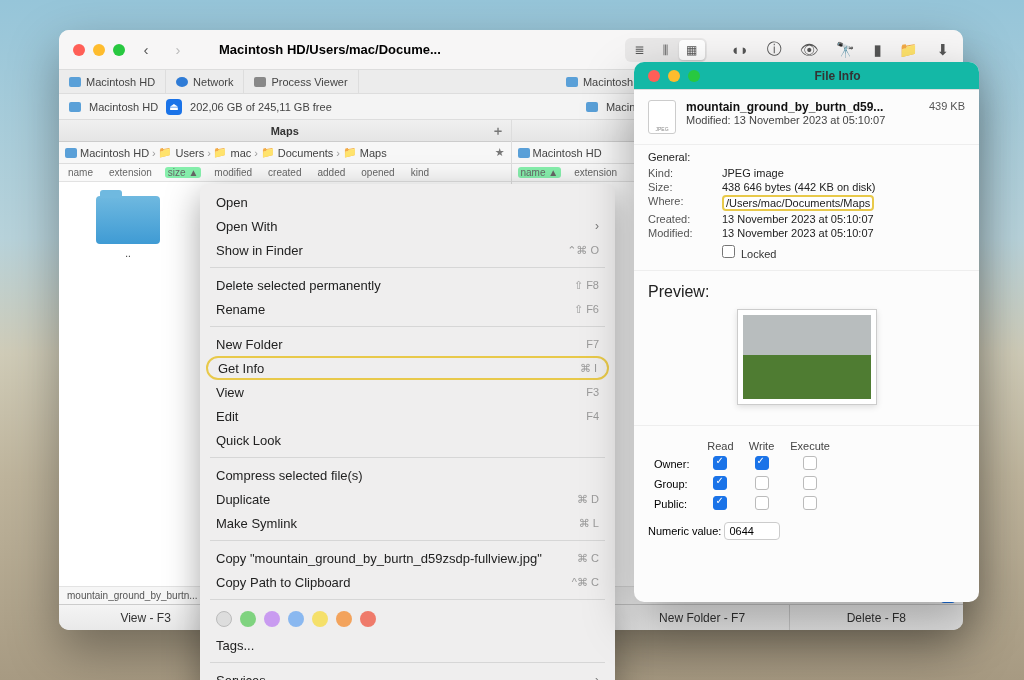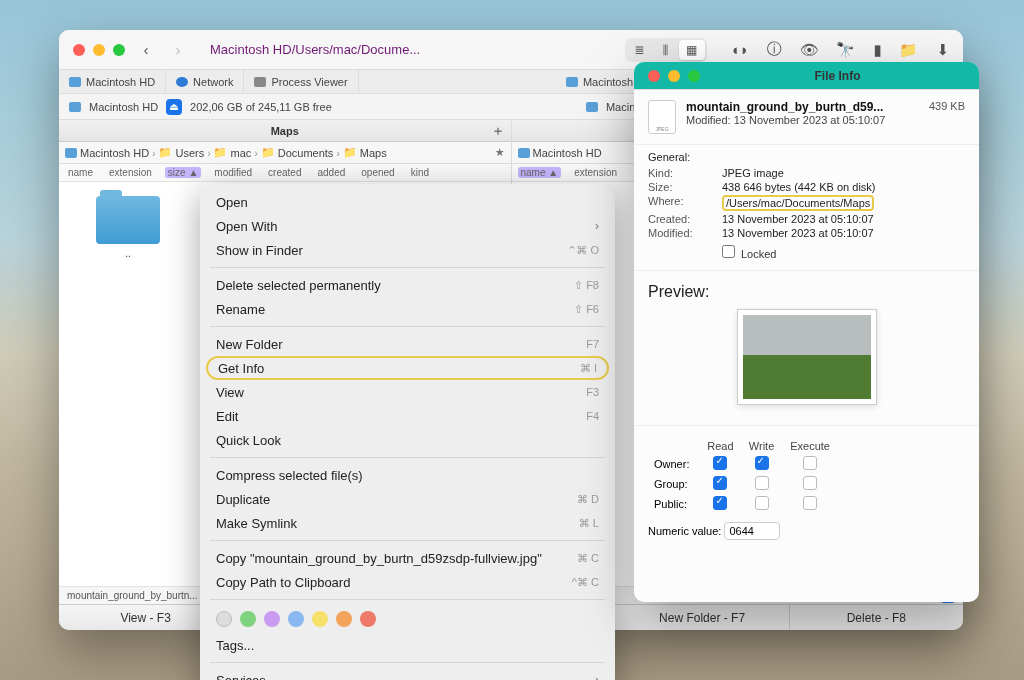--- a/index.html
+++ b/index.html
@@ -8,21 +8,21 @@
 .window { position:absolute; background:#f2f2f2; border-radius:10px; box-shadow:0 20px 50px rgba(0,0,0,.35); overflow:hidden; }
 
 
 #main { left:59px; top:30px; width:904px; height:600px; }
 
 .titlebar { height:40px; background:#f7f6f6; display:flex; align-items:center; padding:0 14px; gap:10px; border-bottom:1px solid #ddd; }
 .traffic { display:flex; gap:8px; }
 .dot { width:12px; height:12px; border-radius:50%; }
 .dot.r{background:#ff5f57}.dot.y{background:#febc2e}.dot.g{background:#28c840}
 .navbtn { width:22px; height:22px; display:flex; align-items:center; justify-content:center; color:#555; font-size:15px; }
-.title { font-weight:400; color:#701a75; font-size:13px; margin-left:11px; flex:0 0 auto; }
+.title { font-weight:700; color:#000000; font-size:13px; margin-left:20px; flex:0 0 auto; }
 .spacer{flex:1}
 .tbicons { display:flex; gap:18px; align-items:center; color:#555; }
 .tbicons span{font-size:15px}
 .seg { display:flex; background:#e9e8e8; border-radius:6px; padding:2px; gap:0; margin-right:14px;}
 .seg span{width:26px;height:20px;display:flex;align-items:center;justify-content:center;border-radius:4px;font-size:12px;color:#555}
 .seg .active{background:#fff;box-shadow:0 1px 2px rgba(0,0,0,.15)}
 
 .tabrow { height:24px; background:#ececec; display:flex; align-items:center; font-size:11px; color:#444; border-bottom:1px solid #ddd;}
 .tab { padding:0 10px; display:flex; align-items:center; gap:5px; height:100%; border-right:1px solid #ddd;}
 .tinyicon{width:12px;height:10px;background:#5aa0d8;border-radius:2px;display:inline-block}
@@ -36,21 +36,21 @@
 .pane { flex:1; border-right:1px solid #ddd; display:flex; flex-direction:column; min-width:0;}
 .pane:last-child{border-right:none}
 
 .panehdr { height:22px; background:linear-gradient(#f0f0f0,#e5e5e5); display:flex; align-items:center; justify-content:center; font-size:11px; font-weight:600; color:#333; border-bottom:1px solid #ccc; position:relative;}
 .panehdr .plus{position:absolute;right:6px;color:#777;font-size:13px}
 .crumb { height:22px; background:#f7f7f7; border-bottom:1px solid #ddd; font-size:11px; color:#444; display:flex; align-items:center; padding:0 6px; gap:3px; white-space:nowrap; overflow:hidden;}
 .crumb .sep{color:#999}
 .crumb .star{margin-left:auto;color:#777}
 .colhdr { height:18px; background:#f9f9f9; border-bottom:1px solid #e2e2e2; font-size:10px; color:#666; display:flex; align-items:center; padding:0 6px; gap:10px;}
 .colhdr span{padding:0 3px}
-.colhdr .sorted{background:#c4b5fd;border-radius:3px}
+.colhdr .sorted{background:#86efac;border-radius:3px}
 .filearea { flex:1; background:#fff; padding:14px; display:flex; gap:22px; align-items:flex-start; position:relative;}
 
 .fileitem { width:110px; text-align:center; font-size:10px; color:#333; }
 .foldericon{width:64px;height:48px;margin:0 auto 4px;background:linear-gradient(#6fb9e0,#3f9bd4);border-radius:4px;position:relative}
 .foldericon:before{content:"";position:absolute;top:-6px;left:4px;width:22px;height:8px;background:#6fb9e0;border-radius:3px 3px 0 0}
 .selwrap{border:3px solid #e8c94a;border-radius:10px;padding:4px;background:#fff}
 .thumb{width:78px;height:78px;background:#1a73e8;border-radius:10px;margin:0 auto 4px;display:flex;align-items:center;justify-content:center}
 .thumb .pic{width:58px;height:44px;background:linear-gradient(180deg,#cfd6da 45%,#5a8a3a 45%);border:2px solid #fff;border-radius:2px}
 
 .footer { position:absolute; left:0; right:0; bottom:0; height:26px; background:linear-gradient(#f4f4f4,#e9e9e9); border-top:1px solid #ccc; display:flex; font-size:12px; color:#333;}

